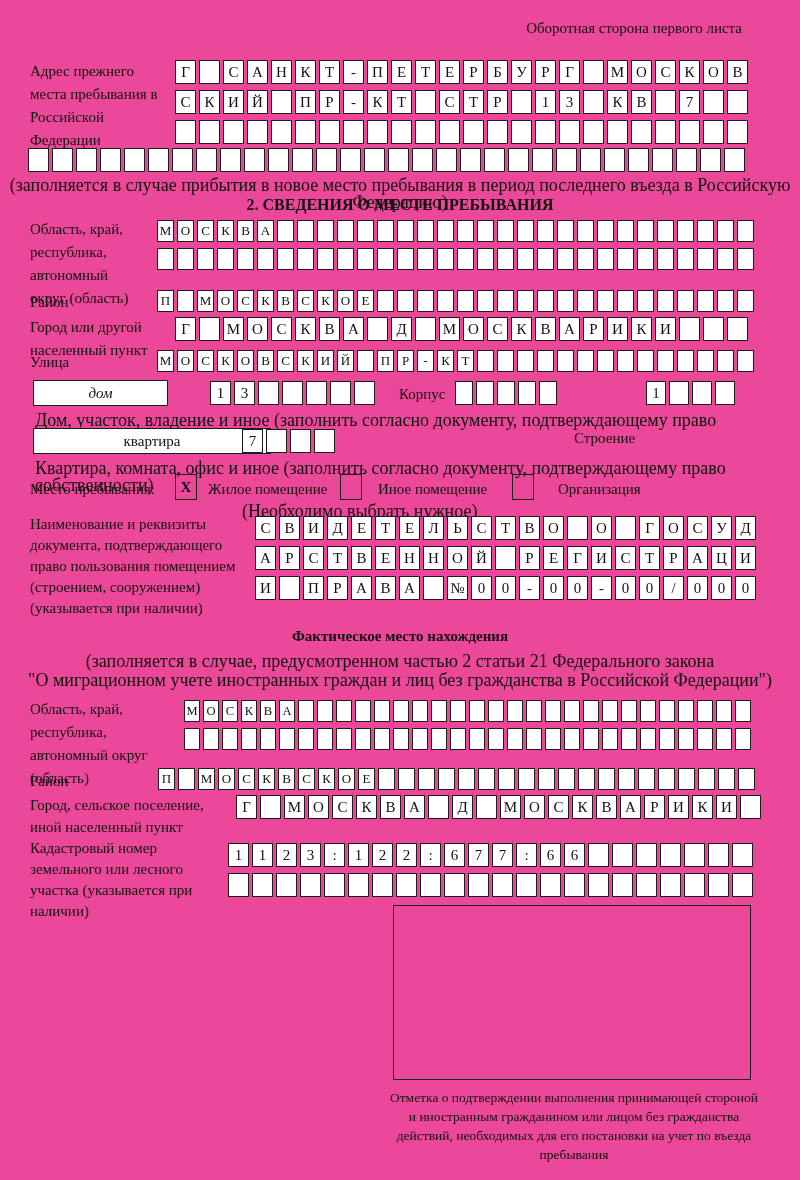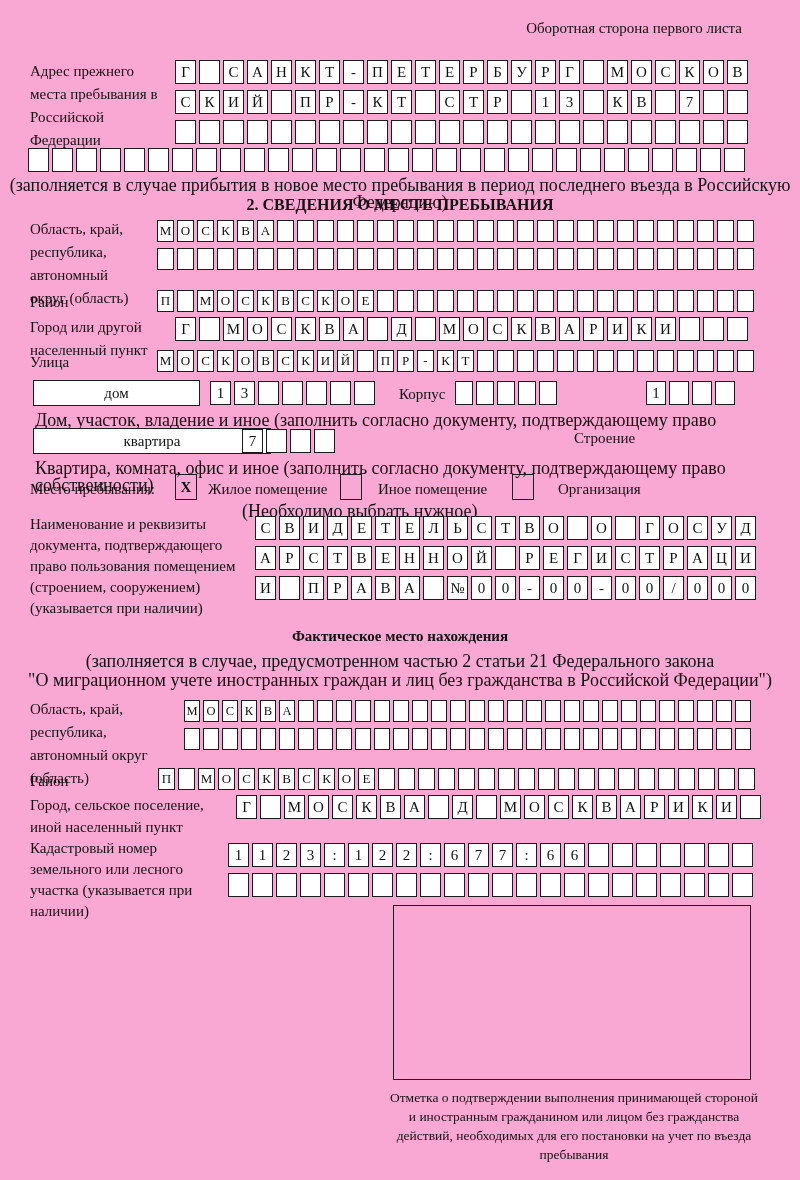--- a/index.html
+++ b/index.html
@@ -1,16 +1,16 @@
 <!DOCTYPE html>
 <html><head>
 <meta charset="utf-8">
 <style>
   html,body{margin:0;padding:0;background:#fff;}
-  .page{position:relative;width:800px;height:1180px;background:#f9a8d4;
+  .page{position:relative;width:800px;height:1180px;background:#ec4899;
         font-family:"Liberation Serif","DejaVu Serif",serif;color:#111;overflow:hidden;}
   .abs{position:absolute;}
   .lbl{font-size:15px;line-height:23px;}
   .cells{position:absolute;display:flex;gap:3px;}
   .cell{box-sizing:border-box;border:1.6px solid #1c1c1c;background:#fff;
         display:flex;align-items:center;justify-content:center;
         font-size:15px;color:#111;flex:0 0 auto;}
   .cw21 .cell{width:21px;height:24px;}
   .cw20 .cell{width:20px;height:24px;}
   .cw18 .cell{width:18px;height:24px;}
@@ -302,21 +302,21 @@
       <span class="cell"></span>
       <span class="cell"></span>
       <span class="cell"></span>
       <span class="cell"></span>
       <span class="cell"></span>
       <span class="cell"></span>
       <span class="cell"></span>
       <span class="cell"></span>
     </div>
 
-  <div class="abs bigbox" style="left:33px;top:380px;width:167px;height:26px;">дом</div>
+  <div class="abs bigbox" style="left:33px;top:380px;width:135px;height:26px;font-style:italic;">дом</div>
   <div class="cells cw21" style="left:210px;top:381px;">
       <span class="cell">1</span>
       <span class="cell">3</span>
       <span class="cell"></span>
       <span class="cell"></span>
       <span class="cell"></span>
       <span class="cell"></span>
       <span class="cell"></span>
     </div>
   <div class="abs lbl" style="left:399px;top:383px;">Корпус</div>

